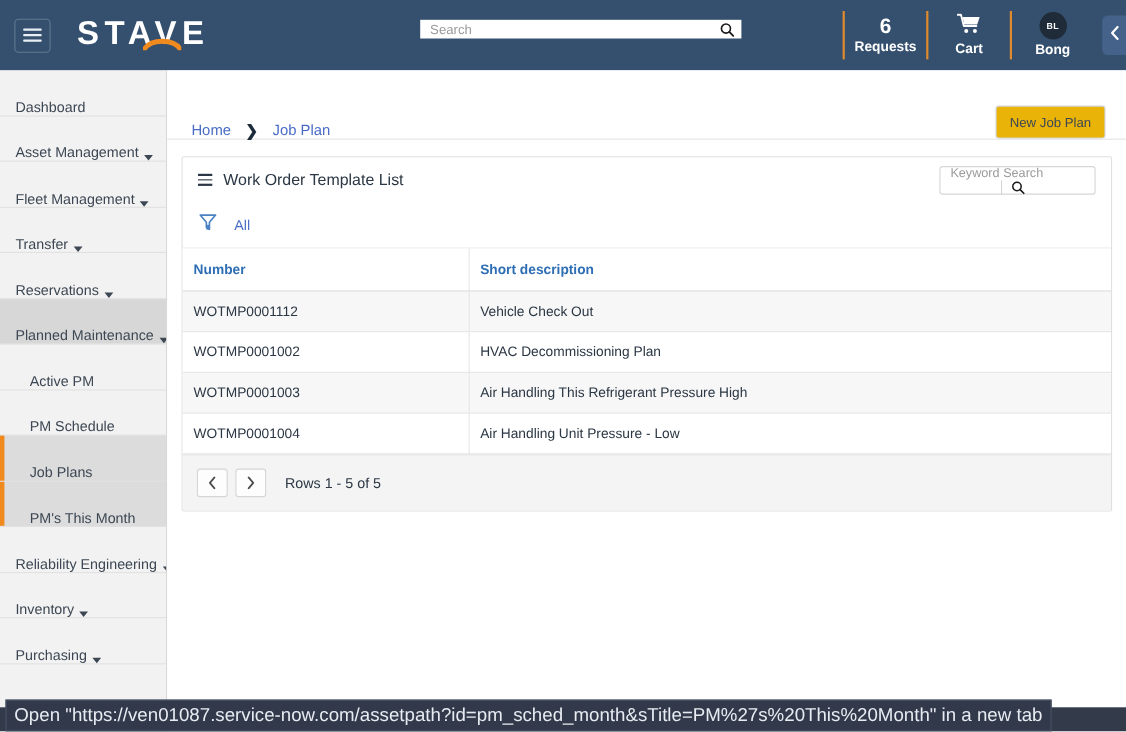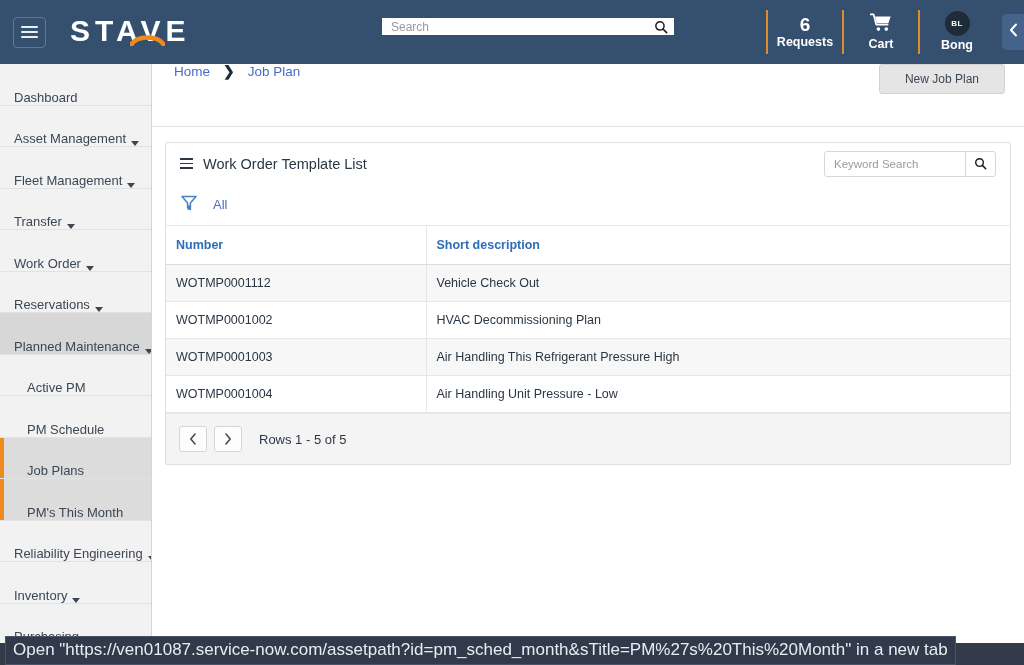--- a/index.html
+++ b/index.html
@@ -99,47 +99,47 @@
     border-top: 5px solid #3c4753;
   }
 
   
   .main {
     position: absolute; top: 64px; left: 152px; right: 0; bottom: 0;
     background: #ffffff; overflow: hidden;
   }
   .breadcrumb-bar {
     height: 63px; border-bottom: 1px solid #e4e4e4;
-    display: flex; align-items: flex-start; padding: 0 19px 0 22px;
+    display: flex; align-items: flex-end; padding: 0 19px 0 22px;
     background: #ffffff;
   }
   .crumb { color: #4a6cc6; font-size: 13.5px; cursor: pointer; }
   .crumb-sep {
     margin: 0 13px; color: #1b2b3a; font-size: 14px; font-weight: 700;
     line-height: 1;
   }
   .newjob-btn {
-    margin-left: auto; border: 1px solid #d2d2d2; background: #e5e5e5;
-    border-radius: 3px; padding: 7px 25px; font-size: 12px; color: #3c4753;
+    margin-left: auto; border: 1px solid #d2d2d2; background: #eab308;
+    border-radius: 3px; padding: 7px 12px; font-size: 12px; color: #3c4753;
     cursor: pointer; font-family: "Liberation Sans", sans-serif;
   }
 
   .card {
     margin: 15px 13px 0 13px; border: 1px solid #e0e0e0;
     background: #ffffff; border-radius: 2px;
   }
   .card-head {
     height: 41px; display: flex; align-items: center; padding: 0 14px;
   }
   .card-title { font-size: 14.5px; color: #2b3744; margin-left: 10px; }
   .ham-sm { display: flex; flex-direction: column; gap: 3px; }
   .ham-sm span { width: 13px; height: 1.8px; background: #2b3744; }
   .kw-search {
     margin-left: auto; display: flex; align-items: center;
-    border: 1px solid #d6d6d6; border-radius: 3px; height: 26px; background: #fff;
+    border: 1px solid #d6d6d6; border-radius: 3px; height: 26px; background: #fff; flex-direction: column;
   }
   .kw-search input {
     border: none; outline: none; width: 140px; padding: 0 9px;
     font-size: 11.5px; color: #3b3b3b; background: transparent;
     font-family: "Liberation Sans", sans-serif;
   }
   .kw-search input::placeholder { color: #9b9b9b; }
   .kw-btn {
     width: 30px; height: 24px; border-left: 1px solid #d6d6d6;
     display: flex; align-items: center; justify-content: center; cursor: pointer;
@@ -262,24 +262,20 @@
     <div class="nav-item">
       <span>Asset Management</span>
       <span class="caret"></span>
     </div>
     <div class="nav-item">
       <span>Fleet Management</span>
       <span class="caret"></span>
     </div>
     <div class="nav-item">
       <span>Transfer</span>
-      <span class="caret"></span>
-    </div>
-    <div class="nav-item">
-      <span>Work Order</span>
       <span class="caret"></span>
     </div>
     <div class="nav-item">
       <span>Reservations</span>
       <span class="caret"></span>
     </div>
     <div class="nav-item active-parent">
       <span>Planned Maintenance</span>
       <span class="caret"></span>
     </div>

